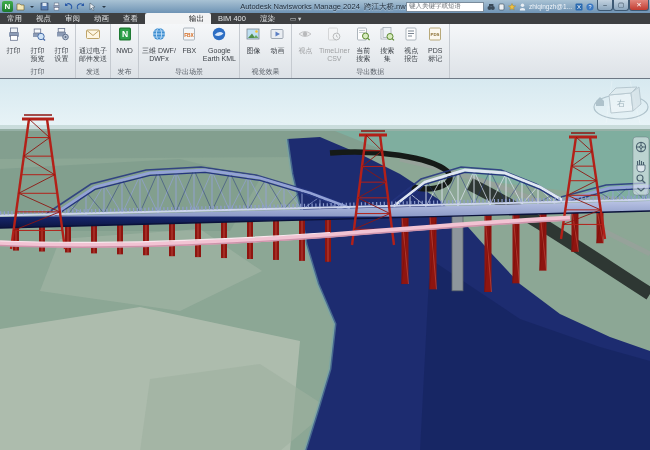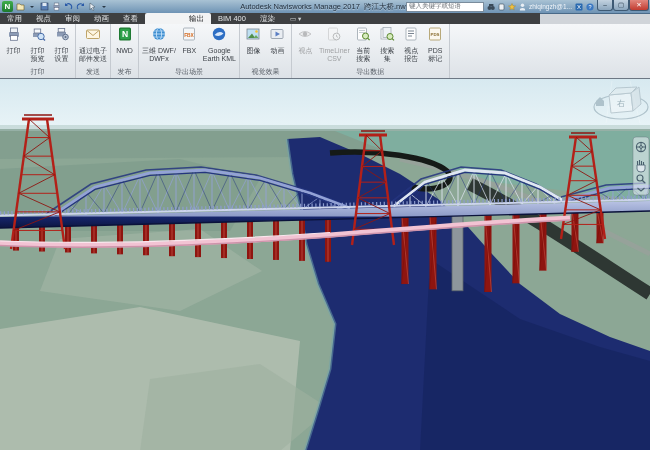--- a/index.html
+++ b/index.html
@@ -19,21 +19,21 @@
   .infocenter{position:absolute;right:48px;top:1px;display:flex;align-items:center;gap:3px;height:11px;}
   .infocenter input{width:72px;height:8px;font-size:6.5px;color:#6a6f75;border:1px solid #7a8c9c;padding:0 2px;background:#fff;}
   .icbtn{font-size:7px;color:#ecf2f7;display:flex;align-items:center;gap:1px;}
   .icuser{font-size:6.5px;color:#f2f6fa;}
   .winbtns{position:absolute;right:1px;top:0;display:flex;}
   .winbtn{width:14px;height:10px;border:1px solid #3e5a74;border-top:none;border-radius:0 0 3px 3px;
     background:linear-gradient(#c3d3e0,#8ba6bd);color:#243646;font-size:6.5px;line-height:9px;text-align:center;}
   .winbtn.close{width:18px;background:linear-gradient(#e2867d,#c23b30);color:#fff;}
 
   
-  .tabrow{position:absolute;top:13px;left:0;width:540px;height:11px;background:var(--tabrow_bg);
+  .tabrow{position:absolute;top:13px;left:0;width:650px;height:11px;background:var(--tabrow_bg);
     display:flex;align-items:stretch;font-size:7.5px;color:#e3e5e7;}
   .rtab{padding:1px 7px 0 7px;line-height:10px;cursor:default;}
   .rtab.active{background:var(--tab_active_bg);color:#1d1f21;border-radius:2px 2px 0 0;padding-left:44px;}
   .ribbontoggle{margin-left:8px;color:#cfd2d5;font-size:6.5px;line-height:11px;}
 
   
   .ribbon{position:absolute;top:24px;left:0;width:650px;height:54px;
     background:linear-gradient(var(--ribbon_top),var(--ribbon_bottom));
     border-bottom:1px solid #8d939b;display:flex;align-items:stretch;}
   .rpanel{display:flex;flex-direction:column;border-right:1px solid #c5cad0;padding:1px 2px 0 2px;}
@@ -95,21 +95,21 @@
             <path d="M2 1 l5 4 -2.4.4 1.4 2.4 -1.2.7 -1.4-2.5 -1.4 1.8 z" fill="#e8eef4" stroke="#3a4a58" stroke-width=".5"></path>
           </svg>
       </div>
       <div class="qbtn">
         <svg width="6" height="9">
             <path d="M1 4 l2 2 2-2 z" fill="#2a3a48"></path>
           </svg>
       </div>
     </div>
     <div class="title">
-      <span>Autodesk Navisworks Manage 2017</span>&nbsp;&nbsp;<span>跨江大桥.nwd</span>
+      <span>Autodesk Navisworks Manage 2024</span>&nbsp;&nbsp;<span>跨江大桥.nwd</span>
     </div>
     <div class="infocenter">
       <input value="键入关键字或短语" style="">
       <span class="icbtn">
         <svg width="8" height="8">
             <circle cx="2.5" cy="5" r="2" fill="#3a4a58"></circle>
             <circle cx="5.8" cy="5" r="2" fill="#3a4a58"></circle>
             <rect x="2" y="1" width="4.4" height="2.4" fill="#3a4a58"></rect>
           </svg>
       </span>

